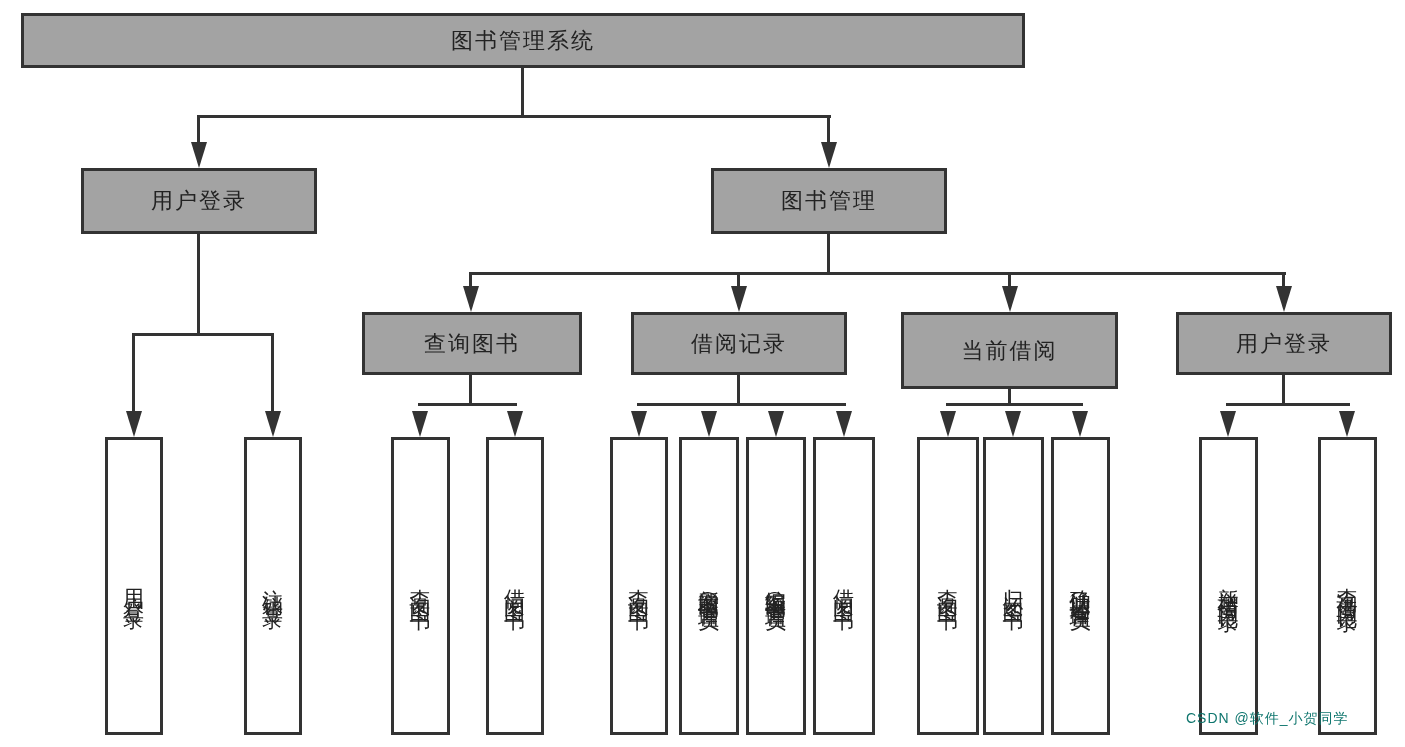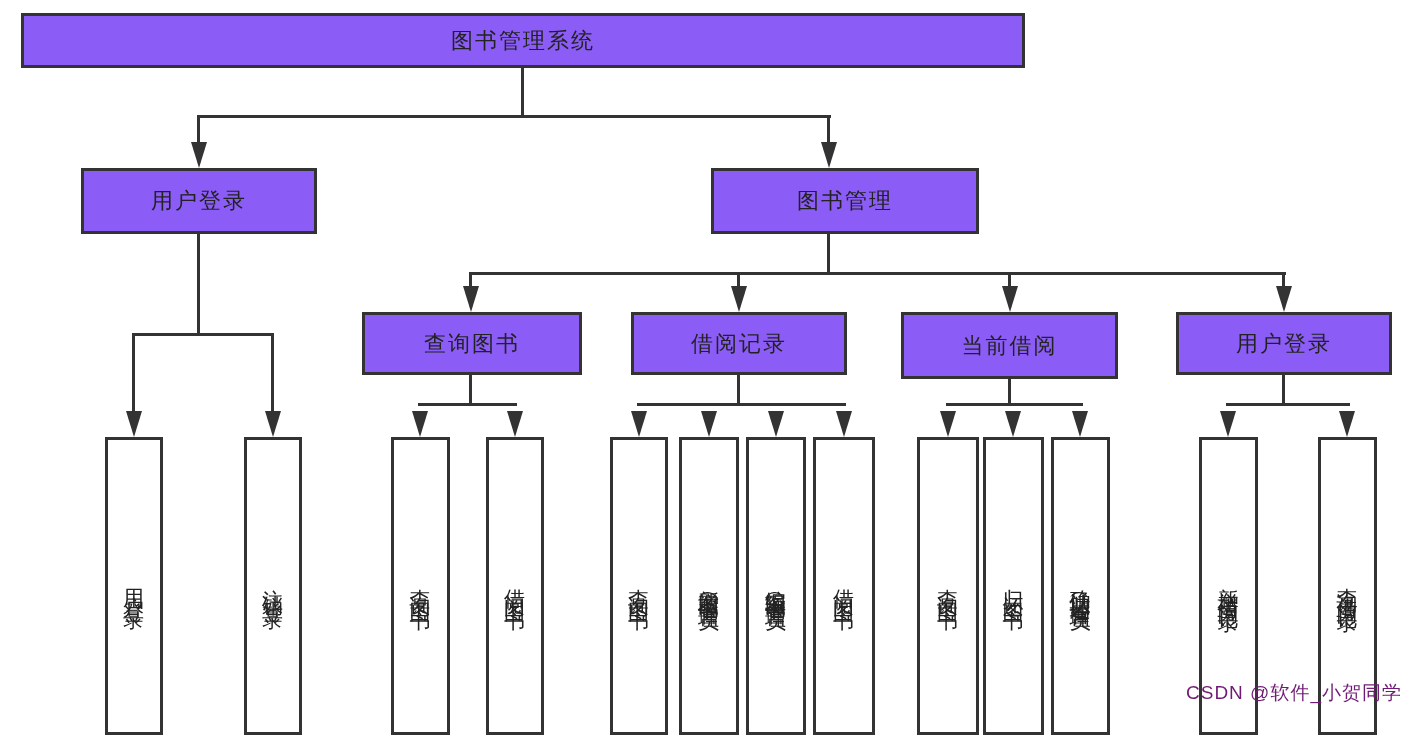--- a/index.html
+++ b/index.html
@@ -1,21 +1,21 @@
 <!DOCTYPE html>
 <html><head>
 <meta charset="utf-8">
 <style>
   html,body{margin:0;padding:0;background:#fff;}
   .canvas{
     position:relative;width:1405px;height:747px;background:#fff;overflow:hidden;
     font-family:"Liberation Sans","DejaVu Sans",sans-serif;color:#222;
   }
   .node{
-    position:absolute;box-sizing:border-box;background:#8b5cf6;
+    position:absolute;box-sizing:border-box;background:#a3a3a3;
     border:3px solid #333;display:flex;align-items:center;justify-content:center;
     font-size:22px;letter-spacing:2px;color:#222;z-index:2;
   }
   .leaf{
     position:absolute;box-sizing:border-box;background:#fff;
     border:3px solid #333;display:flex;align-items:center;justify-content:center;
     z-index:2;
   }
   .leaf span{
     writing-mode:vertical-rl;text-orientation:mixed;
@@ -23,22 +23,22 @@
   }
   .vline,.hline{position:absolute;background:#333;z-index:1;}
   .vline{width:3px;}
   .hline{height:3px;}
   .arrow{
     position:absolute;width:0;height:0;z-index:1;
     border-left:8px solid transparent;border-right:8px solid transparent;
     border-top:26px solid #333;
   }
   .watermark{
-    position:absolute;left:1186px;top:680px;z-index:3;
-    font-size:19px;color:#701a75;letter-spacing:1px;white-space:nowrap;
+    position:absolute;left:1186px;top:710px;z-index:3;
+    font-size:14px;color:#0f766e;letter-spacing:1px;white-space:nowrap;
   }
 </style>
 </head>
 <body>
 
 <div class="canvas">
 
   <div class="node" style="left:21px;top:13px;width:1004px;height:55px;">
     <span>图书管理系统</span>
   </div>
@@ -46,21 +46,21 @@
   <div class="vline" style="left:521px;top:68px;height:50px;"></div>
   <div class="hline" style="left:197px;top:115px;width:634px;"></div>
   <div class="vline" style="left:197px;top:115px;height:30px;"></div>
   <div class="arrow" style="left:191px;top:142px;"></div>
   <div class="vline" style="left:827px;top:115px;height:30px;"></div>
   <div class="arrow" style="left:821px;top:142px;"></div>
 
   <div class="node" style="left:81px;top:168px;width:236px;height:66px;">
     <span>用户登录</span>
   </div>
-  <div class="node" style="left:711px;top:168px;width:268px;height:66px;">
+  <div class="node" style="left:711px;top:168px;width:236px;height:66px;">
     <span>图书管理</span>
   </div>
 
   <div class="vline" style="left:197px;top:234px;height:102px;"></div>
   <div class="hline" style="left:132px;top:333px;width:142px;"></div>
   <div class="vline" style="left:132px;top:333px;height:80px;"></div>
   <div class="arrow" style="left:126px;top:411px;"></div>
   <div class="vline" style="left:271px;top:333px;height:80px;"></div>
   <div class="arrow" style="left:265px;top:411px;"></div>
 
@@ -74,21 +74,21 @@
   <div class="arrow" style="left:1002px;top:286px;"></div>
   <div class="vline" style="left:1282px;top:272px;height:16px;"></div>
   <div class="arrow" style="left:1276px;top:286px;"></div>
 
   <div class="node" style="left:362px;top:312px;width:220px;height:63px;">
     <span>查询图书</span>
   </div>
   <div class="node" style="left:631px;top:312px;width:216px;height:63px;">
     <span>借阅记录</span>
   </div>
-  <div class="node" style="left:901px;top:312px;width:217px;height:67px;">
+  <div class="node" style="left:901px;top:312px;width:217px;height:77px;">
     <span>当前借阅</span>
   </div>
   <div class="node" style="left:1176px;top:312px;width:216px;height:63px;">
     <span>用户登录</span>
   </div>
 
   <div class="vline" style="left:469px;top:375px;height:31px;"></div>
   <div class="hline" style="left:418px;top:403px;width:99px;"></div>
   <div class="arrow" style="left:412px;top:411px;"></div>
   <div class="arrow" style="left:507px;top:411px;"></div>

